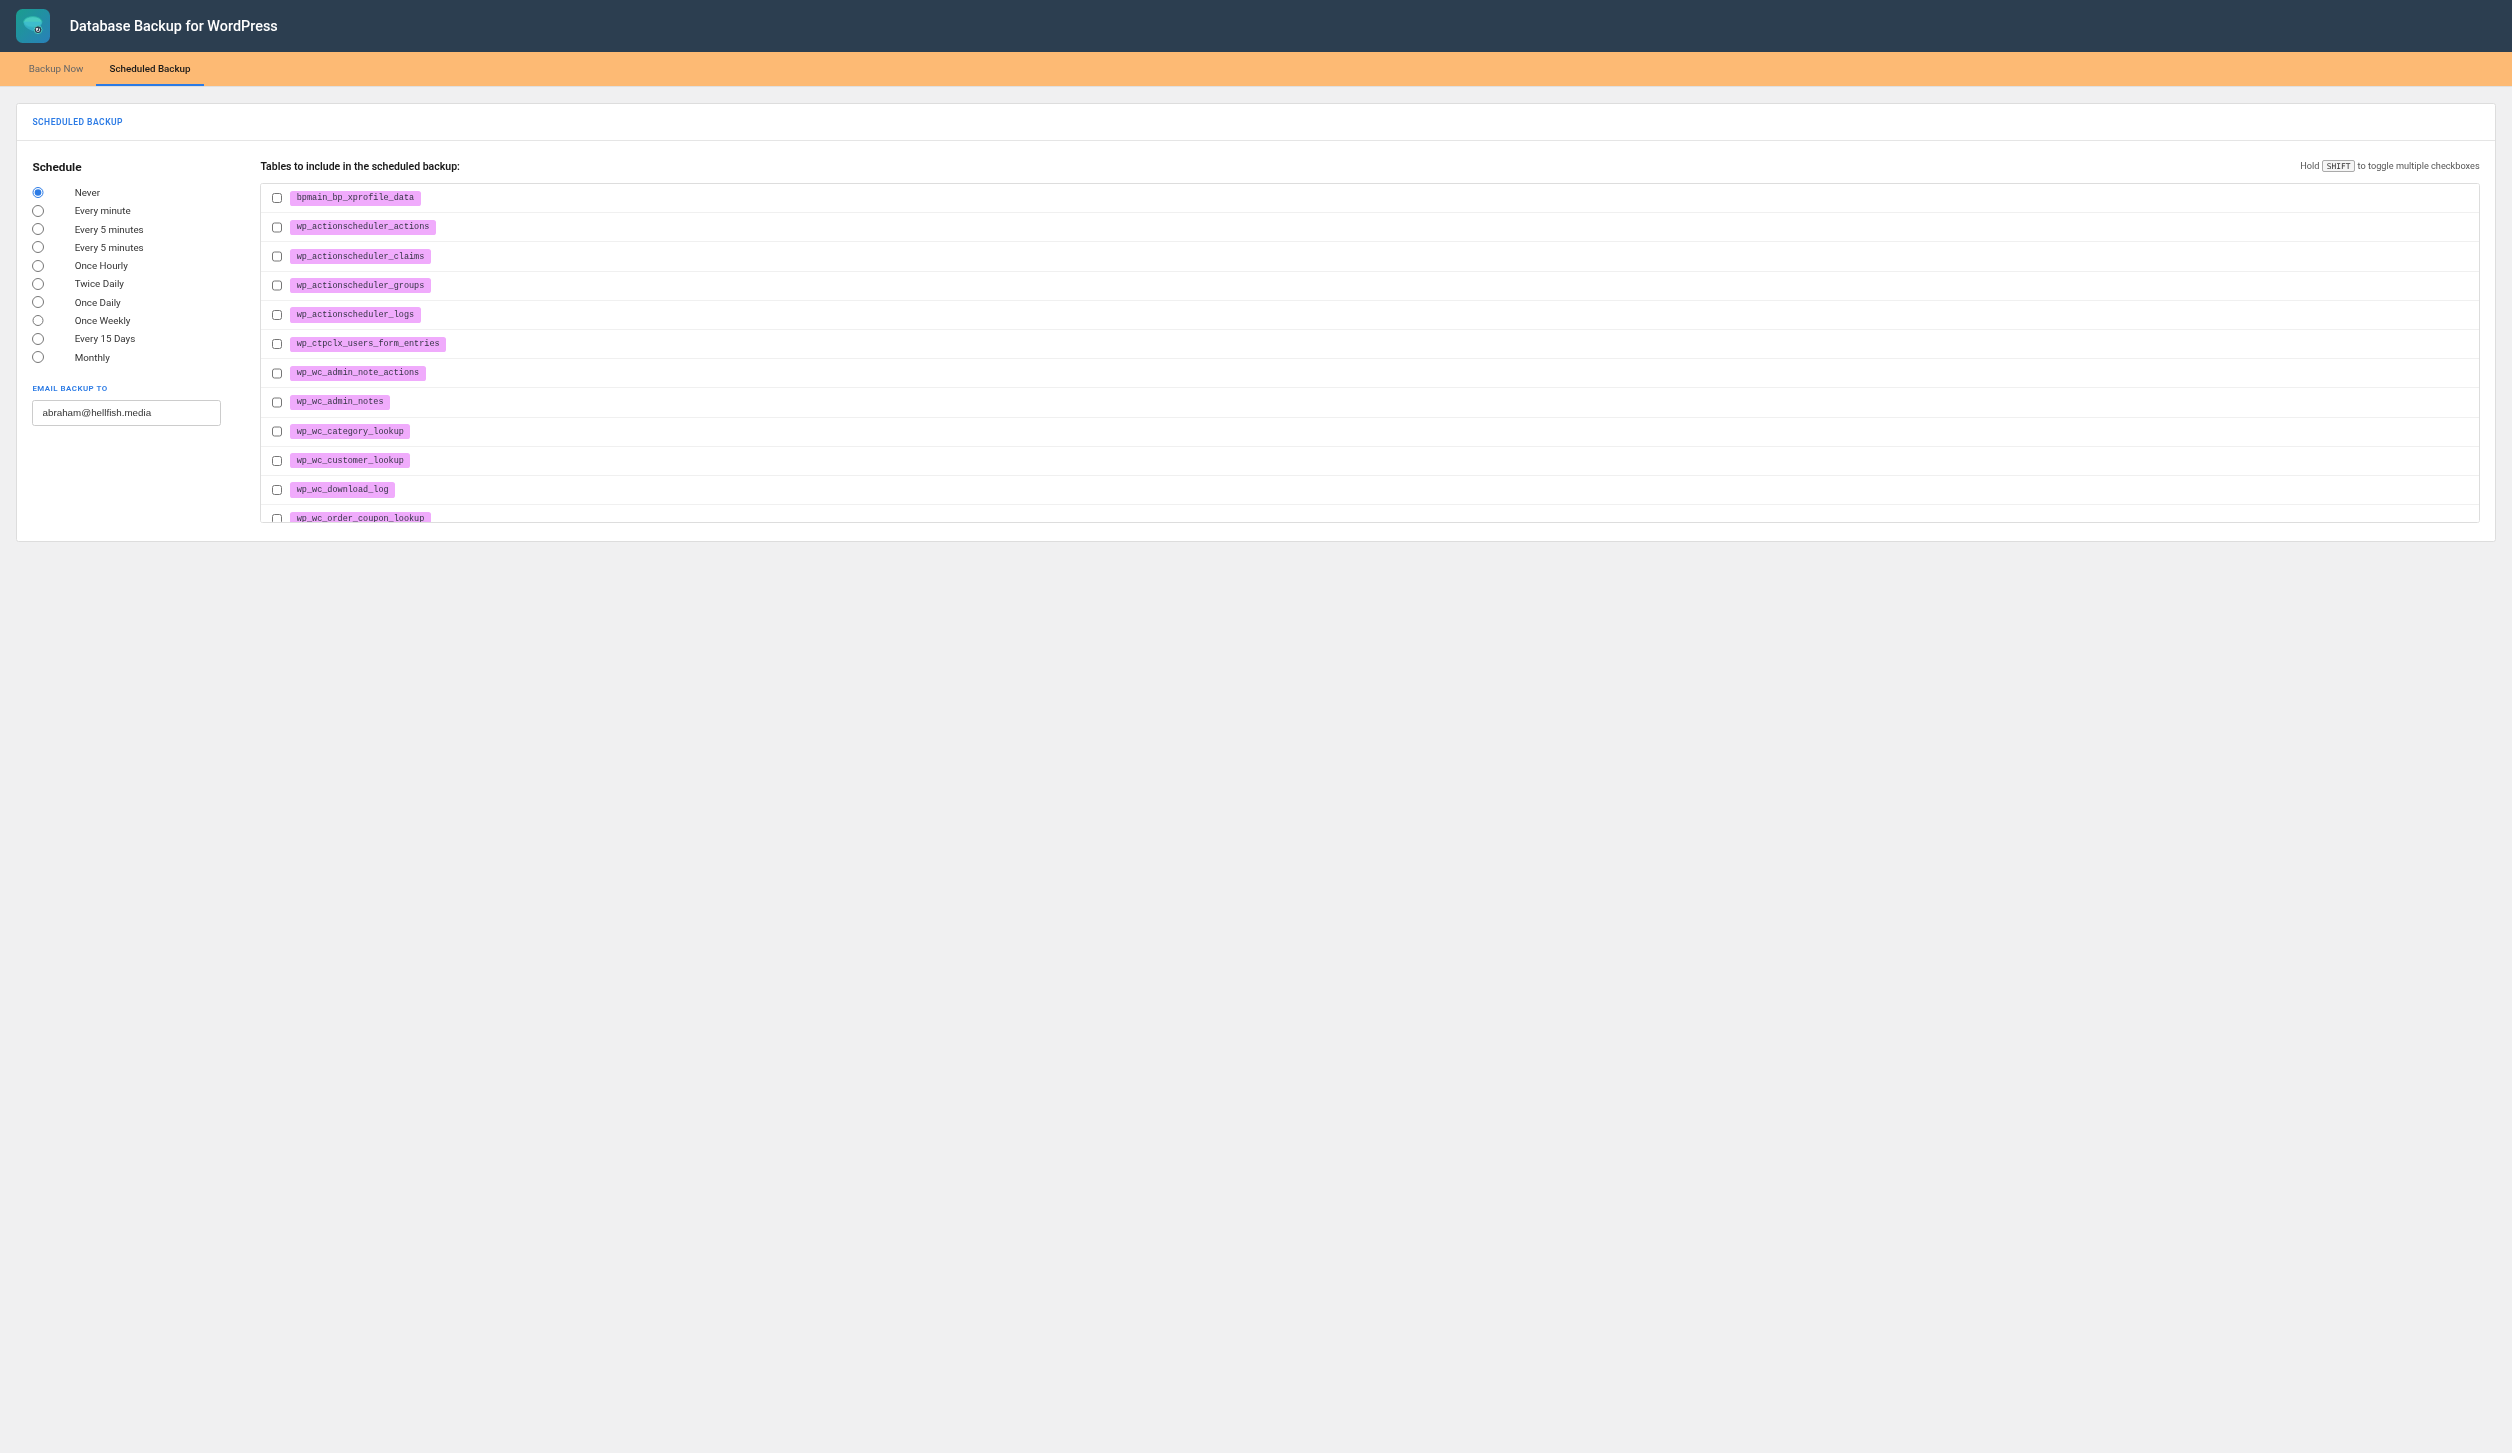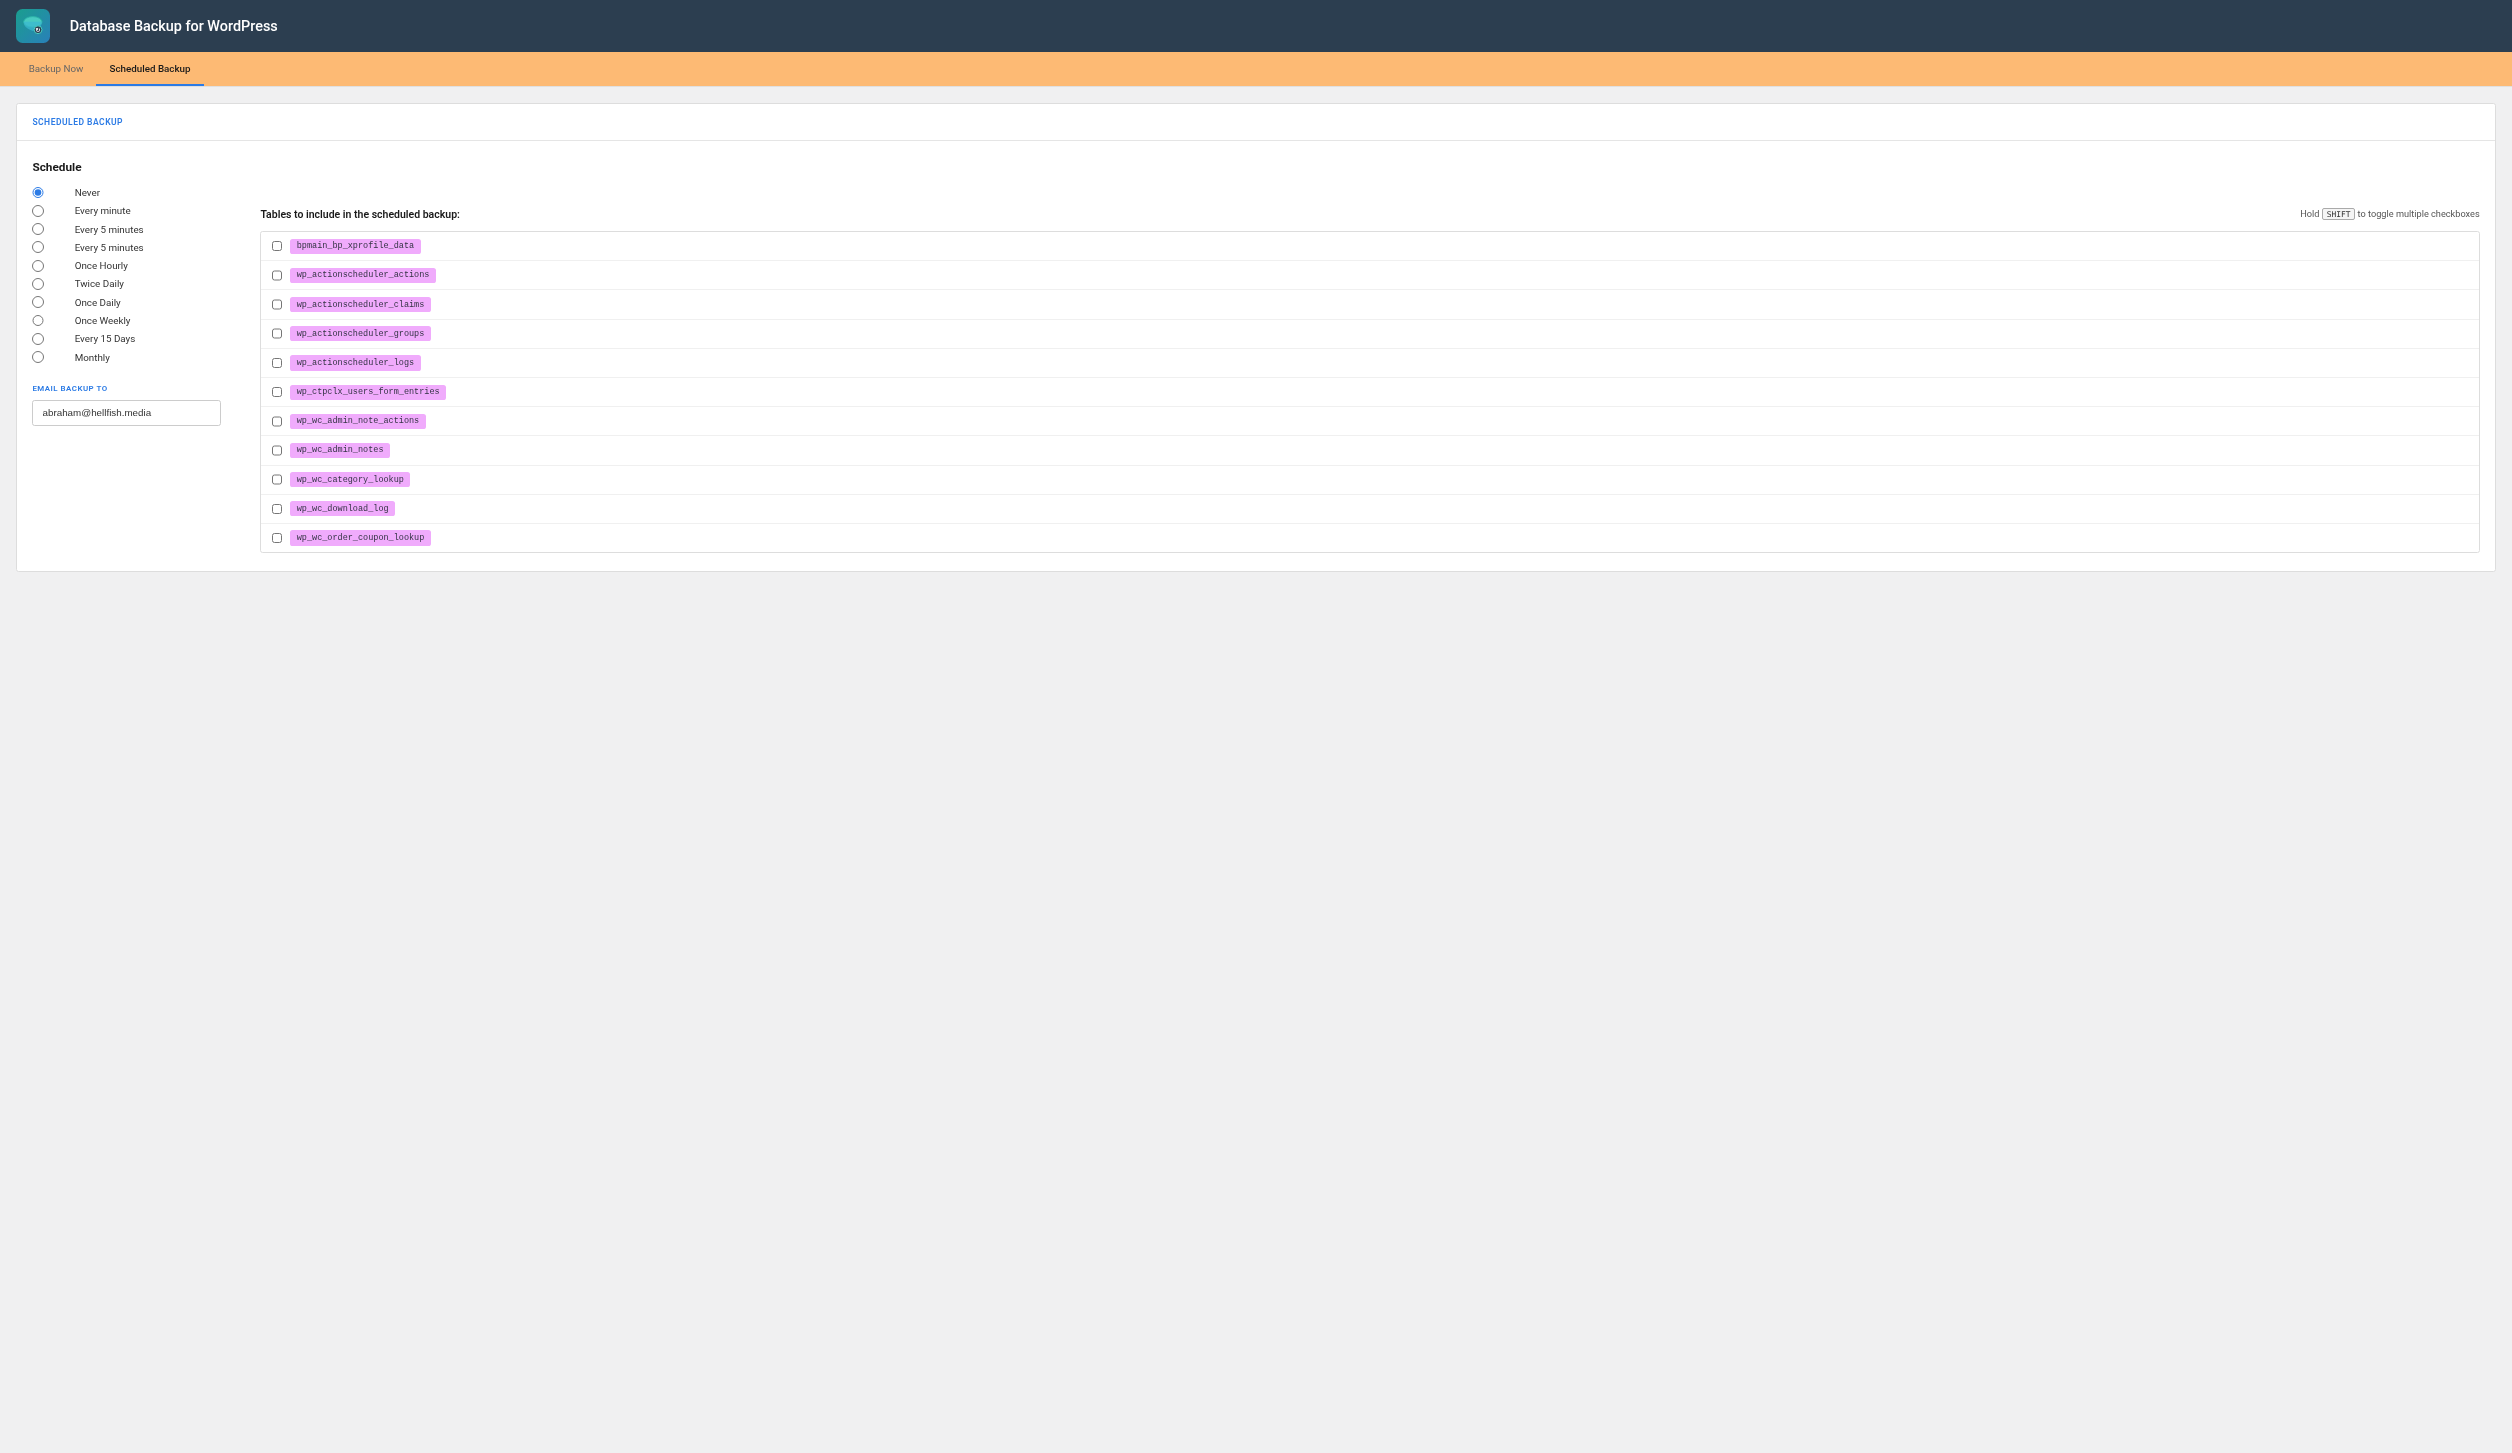--- a/index.html
+++ b/index.html
@@ -140,21 +140,20 @@
       padding: 6.5px 9.2px;
       font-size: 9.8px;
       color: #333;
       width: 189px;
       outline: none;
     }
 
     
     .tables-col {
       flex: 1;
-      margin-top: 48px;
     }
     .tables-header {
       display: flex;
       align-items: center;
       gap: 13px;
       margin-bottom: 10.5px;
       flex-wrap: wrap;
     }
     .tables-title {
       font-size: 10.5px;
@@ -335,20 +334,24 @@
             <div class="table-row">
               <input type="checkbox" class="table-checkbox" style="">
               <span class="table-name-badge">wp_wc_admin_notes</span>
             </div>
             <div class="table-row">
               <input type="checkbox" class="table-checkbox" style="">
               <span class="table-name-badge">wp_wc_category_lookup</span>
             </div>
             <div class="table-row">
               <input type="checkbox" class="table-checkbox" style="">
+              <span class="table-name-badge">wp_wc_customer_lookup</span>
+            </div>
+            <div class="table-row">
+              <input type="checkbox" class="table-checkbox" style="">
               <span class="table-name-badge">wp_wc_download_log</span>
             </div>
             <div class="table-row">
               <input type="checkbox" class="table-checkbox" style="">
               <span class="table-name-badge">wp_wc_order_coupon_lookup</span>
             </div>
           </div>
       </div>
 
     </div>

